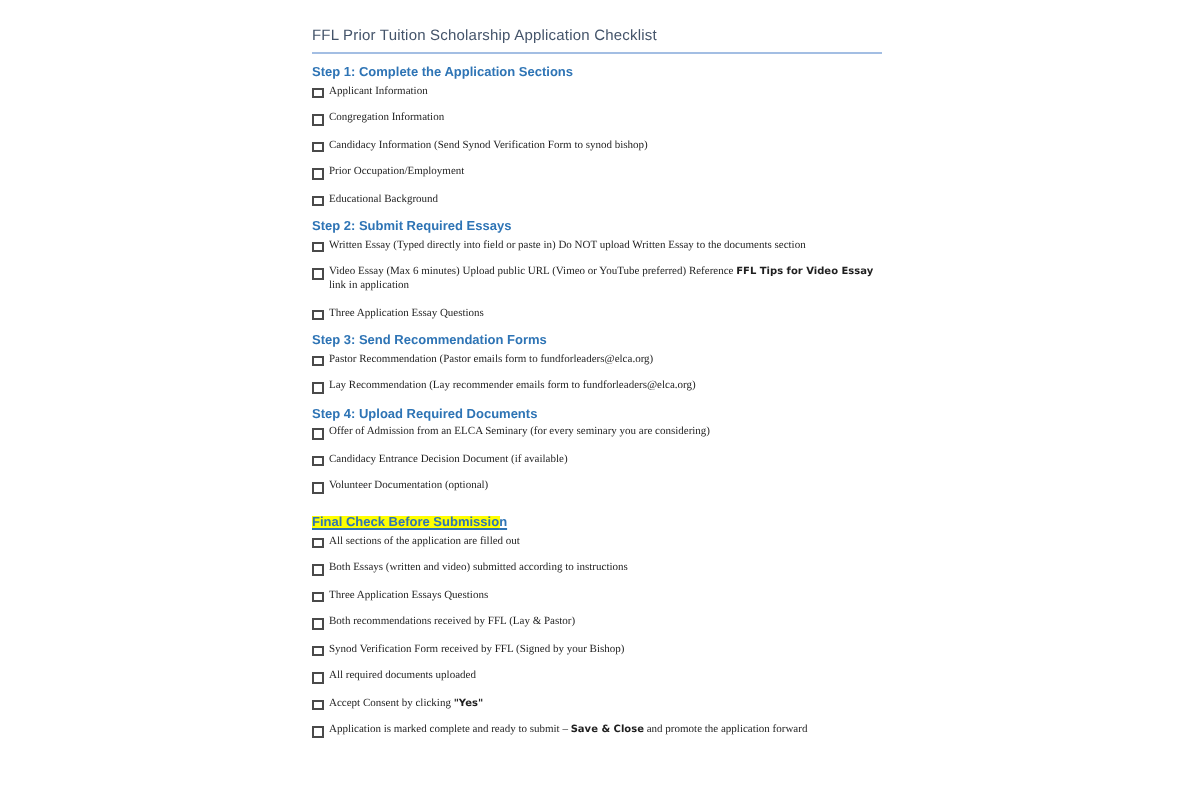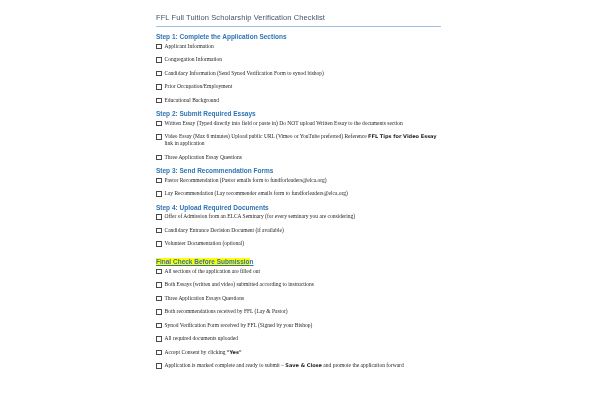--- a/index.html
+++ b/index.html
@@ -44,21 +44,21 @@
     font-family:"DejaVu Sans", sans-serif;
     font-weight:bold;font-size:5px;
   }
   section{display:block;}
 </style>
 </head>
 <body>
 
 <div class="doc">
 
-  <div class="title">FFL Full Tuition Scholarship Verification Checklist</div>
+  <div class="title">FFL Prior Tuition Scholarship Application Checklist</div>
 
   <div class="rule"></div>
 
   <div>
       <section>
         <div class="h first-h">Step 1: Complete the Application Sections</div>
         <div class="item">
           <span class="cb"></span>
           <span class="txt"><span>Applicant Information</span></span>
         </div>

